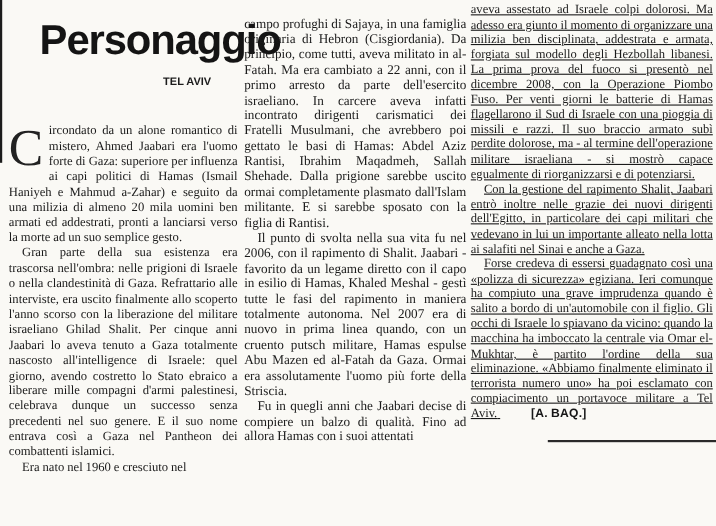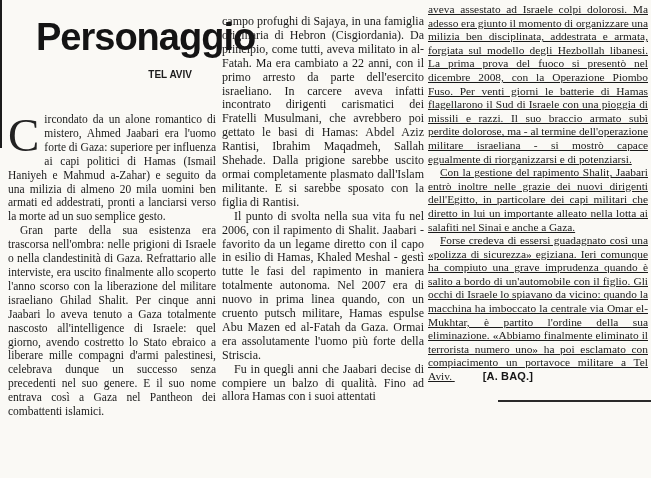--- a/index.html
+++ b/index.html
@@ -98,31 +98,32 @@
   <div class="header">
     <h1 class="section-title">Personaggio</h1>
     <div class="dateline">TEL AVIV</div>
   </div>
 
   <div class="col col1-body">
     <p>
       <span class="dropcap">C</span><span>ircondato da un alone romantico di mistero, Ahmed Jaabari era l'uomo forte di Gaza: superiore per influenza ai capi politici di Hamas (Ismail Haniyeh e Mahmud a-Zahar) e seguito da una milizia di almeno 20 mila uomini ben armati ed addestrati, pronti a lanciarsi verso la morte ad un suo semplice gesto.</span>
     </p>
     <p class="indent">Gran parte della sua esistenza era trascorsa nell'ombra: nelle prigioni di Israele o nella clandestinità di Gaza. Refrattario alle interviste, era uscito finalmente allo scoperto l'anno scorso con la liberazione del militare israeliano Ghilad Shalit. Per cinque anni Jaabari lo aveva tenuto a Gaza totalmente nascosto all'intelligence di Israele: quel giorno, avendo costretto lo Stato ebraico a liberare mille compagni d'armi palestinesi, celebrava dunque un successo senza precedenti nel suo genere. E il suo nome entrava così a Gaza nel Pantheon dei combattenti islamici.</p>
+    <p class="indent">Era nato nel 1960 e cresciuto nel</p>
   </div>
 
   <div class="col col2">
     <p>campo profughi di Sajaya, in una famiglia originaria di Hebron (Cisgiordania). Da principio, come tutti, aveva militato in al-Fatah. Ma era cambiato a 22 anni, con il primo arresto da parte dell'esercito israeliano. In carcere aveva infatti incontrato dirigenti carismatici dei Fratelli Musulmani, che avrebbero poi gettato le basi di Hamas: Abdel Aziz Rantisi, Ibrahim Maqadmeh, Sallah Shehade. Dalla prigione sarebbe uscito ormai completamente plasmato dall'Islam militante. E si sarebbe sposato con la figlia di Rantisi.</p>
     <p class="indent">Il punto di svolta nella sua vita fu nel 2006, con il rapimento di Shalit. Jaabari - favorito da un legame diretto con il capo in esilio di Hamas, Khaled Meshal - gestì tutte le fasi del rapimento in maniera totalmente autonoma. Nel 2007 era di nuovo in prima linea quando, con un cruento putsch militare, Hamas espulse Abu Mazen ed al-Fatah da Gaza. Ormai era assolutamente l'uomo più forte della Striscia.</p>
     <p class="indent">Fu in quegli anni che Jaabari decise di compiere un balzo di qualità. Fino ad allora Hamas con i suoi attentati</p>
   </div>
 
   <div class="col col3">
     <p>aveva assestato ad Israele colpi dolorosi. Ma adesso era giunto il momento di organizzare una milizia ben disciplinata, addestrata e armata, forgiata sul modello degli Hezbollah libanesi. La prima prova del fuoco si presentò nel dicembre 2008, con la Operazione Piombo Fuso. Per venti giorni le batterie di Hamas flagellarono il Sud di Israele con una pioggia di missili e razzi. Il suo braccio armato subì perdite dolorose, ma - al termine dell'operazione militare israeliana - si mostrò capace egualmente di riorganizzarsi e di potenziarsi.</p>
-    <p class="indent">Con la gestione del rapimento Shalit, Jaabari entrò inoltre nelle grazie dei nuovi dirigenti dell'Egitto, in particolare dei capi militari che diretto in lui un importante alleato nella lotta ai salafiti nel Sinai e anche a Gaza.</p>
+    <p class="indent">Con la gestione del rapimento Shalit, Jaabari entrò inoltre nelle grazie dei nuovi dirigenti dell'Egitto, in particolare dei capi militari che vedevano in lui un importante alleato nella lotta ai salafiti nel Sinai e anche a Gaza.</p>
     <p class="indent">
       <span>Forse credeva di essersi guadagnato così una «polizza di sicurezza» egiziana. Ieri comunque ha compiuto una grave imprudenza quando è salito a bordo di un'automobile con il figlio. Gli occhi di Israele lo spiavano da vicino: quando la macchina ha imboccato la centrale via Omar el-Mukhtar, è partito l'ordine della sua eliminazione. «Abbiamo finalmente eliminato il terrorista numero uno» ha poi esclamato con compiacimento un portavoce militare a Tel Aviv.</span>
       <span class="byline">[A. BAQ.]</span>
     </p>
   </div>
 
   <div class="rule-right"></div>
 
 </div>
 

